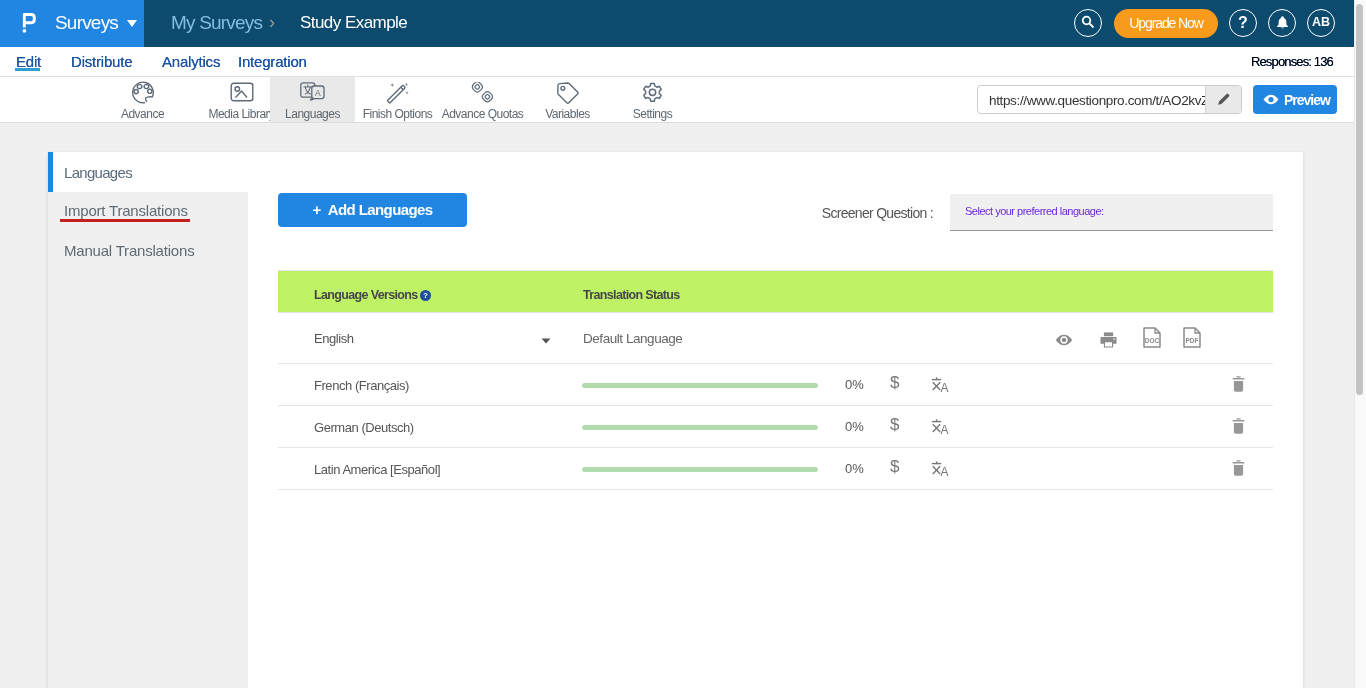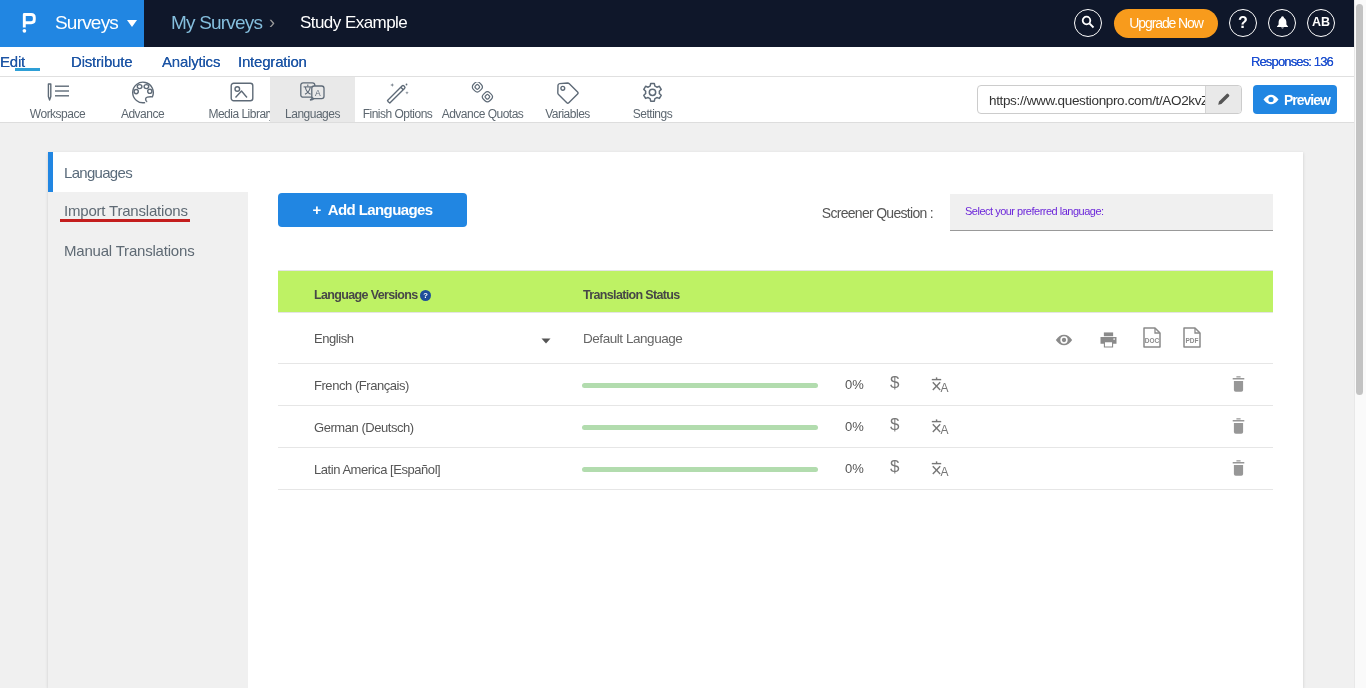--- a/index.html
+++ b/index.html
@@ -1,36 +1,36 @@
 <!DOCTYPE html>
 <html><head>
 <meta charset="utf-8">
 <style>
 * { margin:0; padding:0; box-sizing:border-box; }
 html,body { width:1366px; height:688px; overflow:hidden; }
 body { font-family:"Liberation Sans", sans-serif; background:#f0f0f0; position:relative; }
 .abs { position:absolute; }
 
 
-.topbar { position:absolute; left:0; top:0; width:1366px; height:47px; background:#0f172a; }
+.topbar { position:absolute; left:0; top:0; width:1366px; height:47px; background:#0c4a6e; }
 .logo { position:absolute; left:0; top:0; width:144px; height:47px; background:#2186e2; color:#fff; }
 .logo svg { position:absolute; left:20px; top:11px; }
 .logo .t { position:absolute; left:55px; top:12px; font-size:19px; letter-spacing:-0.8px; color:#fff; }
 .logo .caret { position:absolute; left:127px; top:20px; width:0; height:0; border-left:5.5px solid transparent; border-right:5.5px solid transparent; border-top:7px solid #fff; }
 .crumb1 { position:absolute; left:171px; top:12px; font-size:19px; color:#84bedd; letter-spacing:-0.8px; }
 .crumbsep { position:absolute; left:269px; top:12px; font-size:18px; color:#9b9b9b; }
 .crumb2 { position:absolute; left:300px; top:13px; font-size:17px; color:#fff; letter-spacing:-0.55px; }
 .cir { position:absolute; top:9px; width:28px; height:28px; border:1.5px solid #fff; border-radius:50%; color:#fff; text-align:center; }
 .upgrade { position:absolute; left:1114px; top:9px; width:104px; height:29px; background:#f89b1c; border-radius:15px; color:#fff; font-weight:normal; font-size:14px; text-align:center; line-height:29px; letter-spacing:-1.1px; }
 
 
 .tabs { position:absolute; left:0; top:47px; width:1366px; height:30px; background:#fff; border-bottom:1px solid #e0e0e0; }
 .tab { position:absolute; top:6px; font-size:15px; color:#1d55a5; letter-spacing:-0.2px; text-shadow:0 0 0.5px #1d55a5; }
 .editline { position:absolute; left:15px; top:21px; width:25px; height:2.5px; background:#2e9fd6; }
-.responses { position:absolute; right:33px; top:7px; font-size:13px; color:#1d4ed8; letter-spacing:-0.85px; text-shadow:0 0 0.5px #1d55a5; }
+.responses { position:absolute; right:33px; top:7px; font-size:13px; color:#000000; letter-spacing:-0.85px; text-shadow:0 0 0.5px #1d55a5; }
 
 
 .toolbar { position:absolute; left:0; top:77px; width:1366px; height:46px; background:#fff; border-bottom:1px solid #ddd; }
 .titem { position:absolute; top:0; width:85px; height:45px; text-align:center; }
 .titem.active { background:#e9e9e9; }
 .titem svg { margin-top:5px; }
 .titem .lbl { position:absolute; left:0; right:0; top:30px; font-size:12px; color:#5d6770; letter-spacing:-0.5px; white-space:nowrap; }
 .urlbox { position:absolute; left:977px; top:8px; width:265px; height:29px; border:1px solid #ccc; border-radius:4px; background:#fff; overflow:hidden; }
 .urlbox .txt { position:absolute; left:11px; top:7px; font-size:13.5px; color:#333; letter-spacing:-0.35px; white-space:nowrap; }
 .urlbox .pen { position:absolute; right:0; top:0; width:36px; height:27px; background:#e9e9e9; border-radius:0 3px 3px 0; border-left:1px solid #d5d5d5; }
@@ -84,40 +84,29 @@
   <div class="cir" style="left:1268px;">
     <svg width="13" height="15" viewBox="0 0 13 15" style="margin-top:4.5px;">
       <path d="M6.5 1.2 Q8 1.2 8 2.9 Q10.4 3.9 10.4 7.5 L10.4 9.4 L12 11.4 Q12.4 12.1 11.5 12.1 L1.5 12.1 Q0.6 12.1 1 11.4 L2.6 9.4 L2.6 7.5 Q2.6 3.9 5 2.9 Q5 1.2 6.5 1.2 Z" fill="#fff"></path>
       <path d="M5 12.6 Q6.5 14.6 8 12.6 Z" fill="#fff"></path>
     </svg>
   </div>
   <div class="cir" style="left:1307px; font-weight:bold; font-size:12.5px; line-height:25px;text-align:center;">AB</div>
 </div>
 
 <div class="tabs">
-  <span class="tab" style="left:0;">Edit</span>
+  <span class="tab" style="left:16px;">Edit</span>
     <span class="editline"></span>
   <span class="tab" style="left:71px;">Distribute</span>
   <span class="tab" style="left:162px;">Analytics</span>
   <span class="tab" style="left:238px;">Integration</span>
   <span class="responses">Responses: 136</span>
 </div>
 
 <div class="toolbar">
-  <div class="titem" style="left:15px;">
-    <svg width="26" height="22" viewBox="0 0 26 22">
-      <g stroke="#5e6a77" stroke-width="1.4" fill="none">
-        <path d="M5.8 2 L5.8 14.5 L4.6 18 L3.4 14.5 L3.4 2 Z" stroke-linejoin="round"></path>
-        <line x1="10" y1="4.2" x2="24" y2="4.2"></line>
-        <line x1="10" y1="9" x2="24" y2="9"></line>
-        <line x1="10" y1="13.8" x2="24" y2="13.8"></line>
-      </g>
-    </svg>
-    <div class="lbl">Workspace</div>
-  </div>
   <div class="titem" style="left:100px;">
     <svg width="24" height="24" viewBox="0 0 24 24" style="margin-top:3.5px;">
       <g stroke="#5e6a77" stroke-width="1.4" fill="none">
         <path d="M14.14 21.57 A 10.3 10.3 0 1 1 21.33 15.86 Q 14.6 15.4 14.6 18 Q 14.6 20.4 16.2 20.8"></path>
         <ellipse cx="8.6" cy="5.6" rx="2.3" ry="2"></ellipse>
         <ellipse cx="15.4" cy="5.6" rx="2.3" ry="2"></ellipse>
         <circle cx="5.2" cy="10.6" r="2.1"></circle>
         <circle cx="18.8" cy="10.3" r="2.1"></circle>
       </g>
     </svg>

